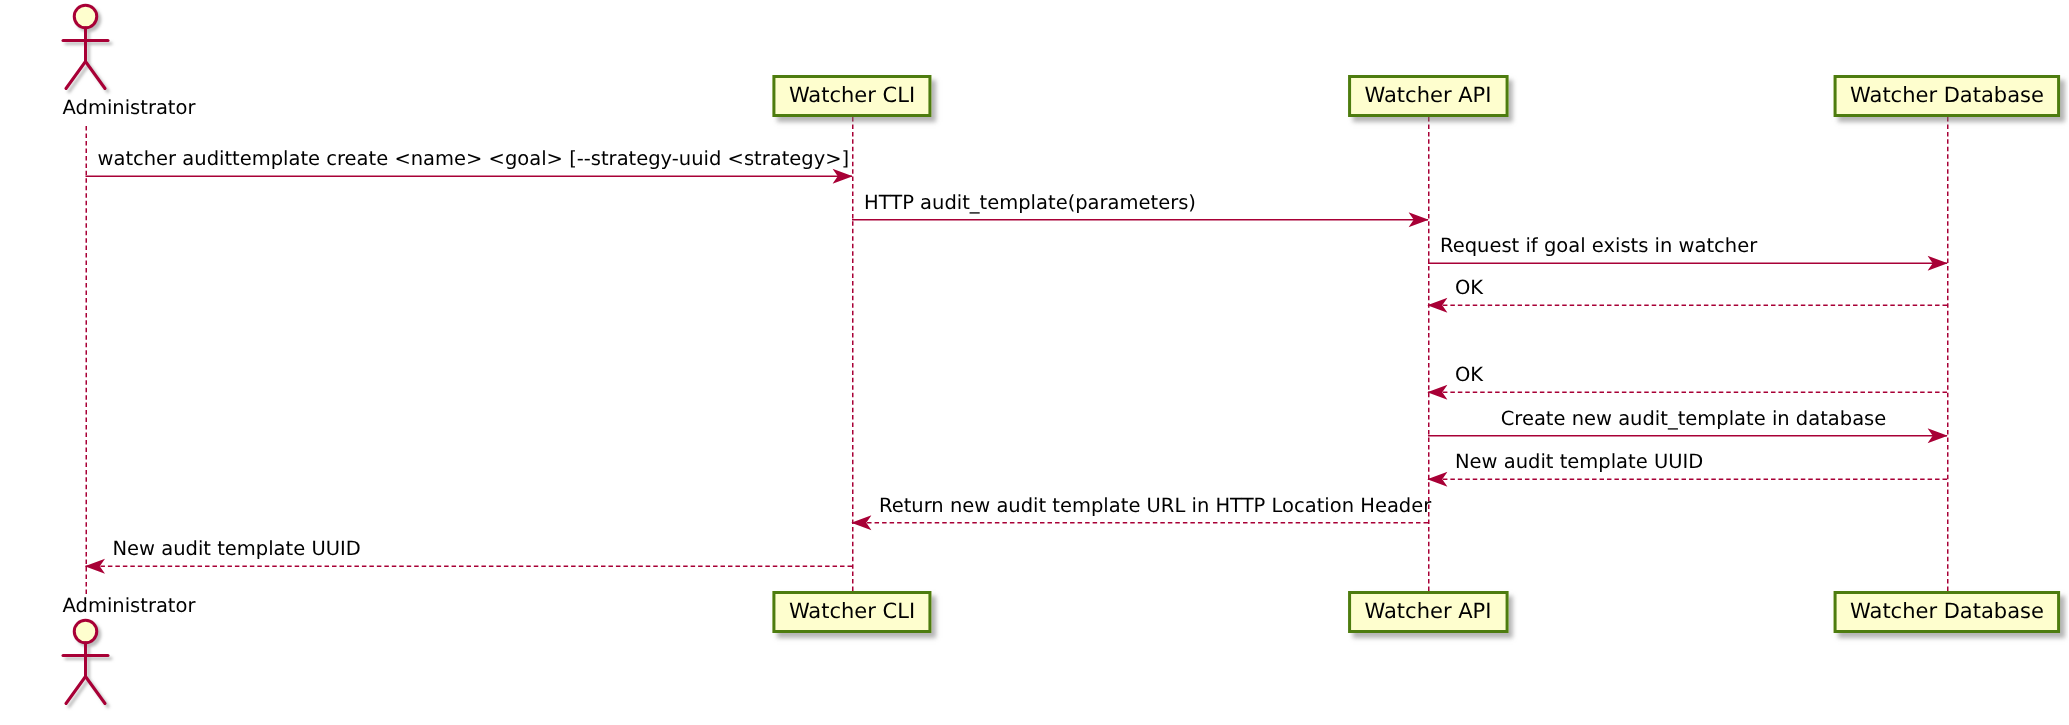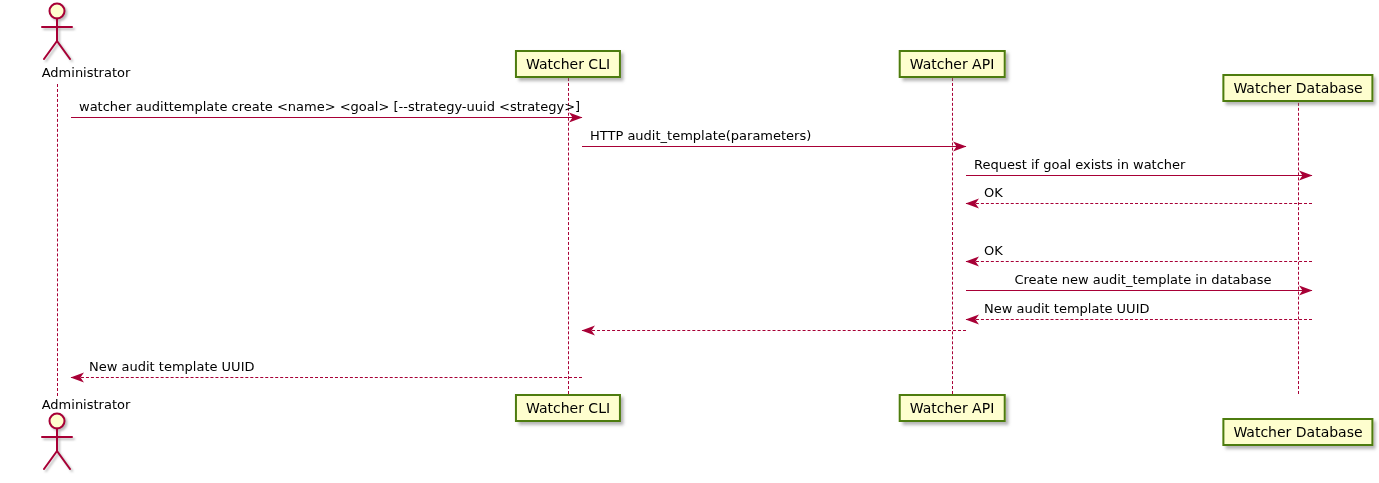--- a/index.html
+++ b/index.html
@@ -28,34 +28,34 @@
     border:2px solid #4d7c0f;
     box-shadow:3px 3px 3px rgba(120,120,120,0.55);
     padding:4px 9px;
     font-size:14px;line-height:16px;
     white-space:nowrap;
   }
   .row-top{top:50px;}
   .row-bottom{top:394px;}
   .px-cli{left:568px;}
   .px-api{left:952px;}
-  .px-db{left:1298px;margin-top:24px;}
+  .px-db{left:1298px;}
   
   .actor-figure{position:absolute;left:37px;width:40px;height:62px;
     filter:drop-shadow(2.5px 2.5px 1px rgba(120,120,120,0.5));}
   .actor-top{top:2px;}
   .actor-bottom{top:412px;}
   .actor-label{
     position:absolute;left:57px;transform:translateX(-50%);
     font-size:13px;line-height:15px;white-space:nowrap;margin-left:29px;
   }
   .al-top{top:65px;}
   .al-bottom{top:397px;}
   
-  .msg{position:absolute;margin-left:14px;}
+  .msg{position:absolute;}
   .msg .lbl{
     font-size:13px;line-height:15px;height:15px;
     margin-bottom:3px;padding-left:8px;
     white-space:nowrap;color:#000;
   }
   .msg.dashed .lbl{padding-left:18px;}
   .msg .line{position:relative;height:0;border-top:1px solid #A80036;}
   .msg.dashed .line{border-top:1px dashed #A80036;}
   .head{position:absolute;top:-6px;width:14px;height:11px;}
   .head-r{right:-1px;}
@@ -155,20 +155,21 @@
   <div class="msg dashed m7">
     <div class="lbl">New audit template UUID</div>
     <div class="line">
       <svg class="head head-l" viewBox="0 0 14 11">
           <polygon points="14,0.5 0.5,5.5 14,10.5 10.5,5.5" fill="#A80036"></polygon>
         </svg>
     </div>
   </div>
 
   <div class="msg dashed m8">
+    <div class="lbl">Return new audit template URL in HTTP Location Header</div>
     <div class="line">
       <svg class="head head-l" viewBox="0 0 14 11">
           <polygon points="14,0.5 0.5,5.5 14,10.5 10.5,5.5" fill="#A80036"></polygon>
         </svg>
     </div>
   </div>
 
   <div class="msg dashed m9">
     <div class="lbl">New audit template UUID</div>
     <div class="line">

